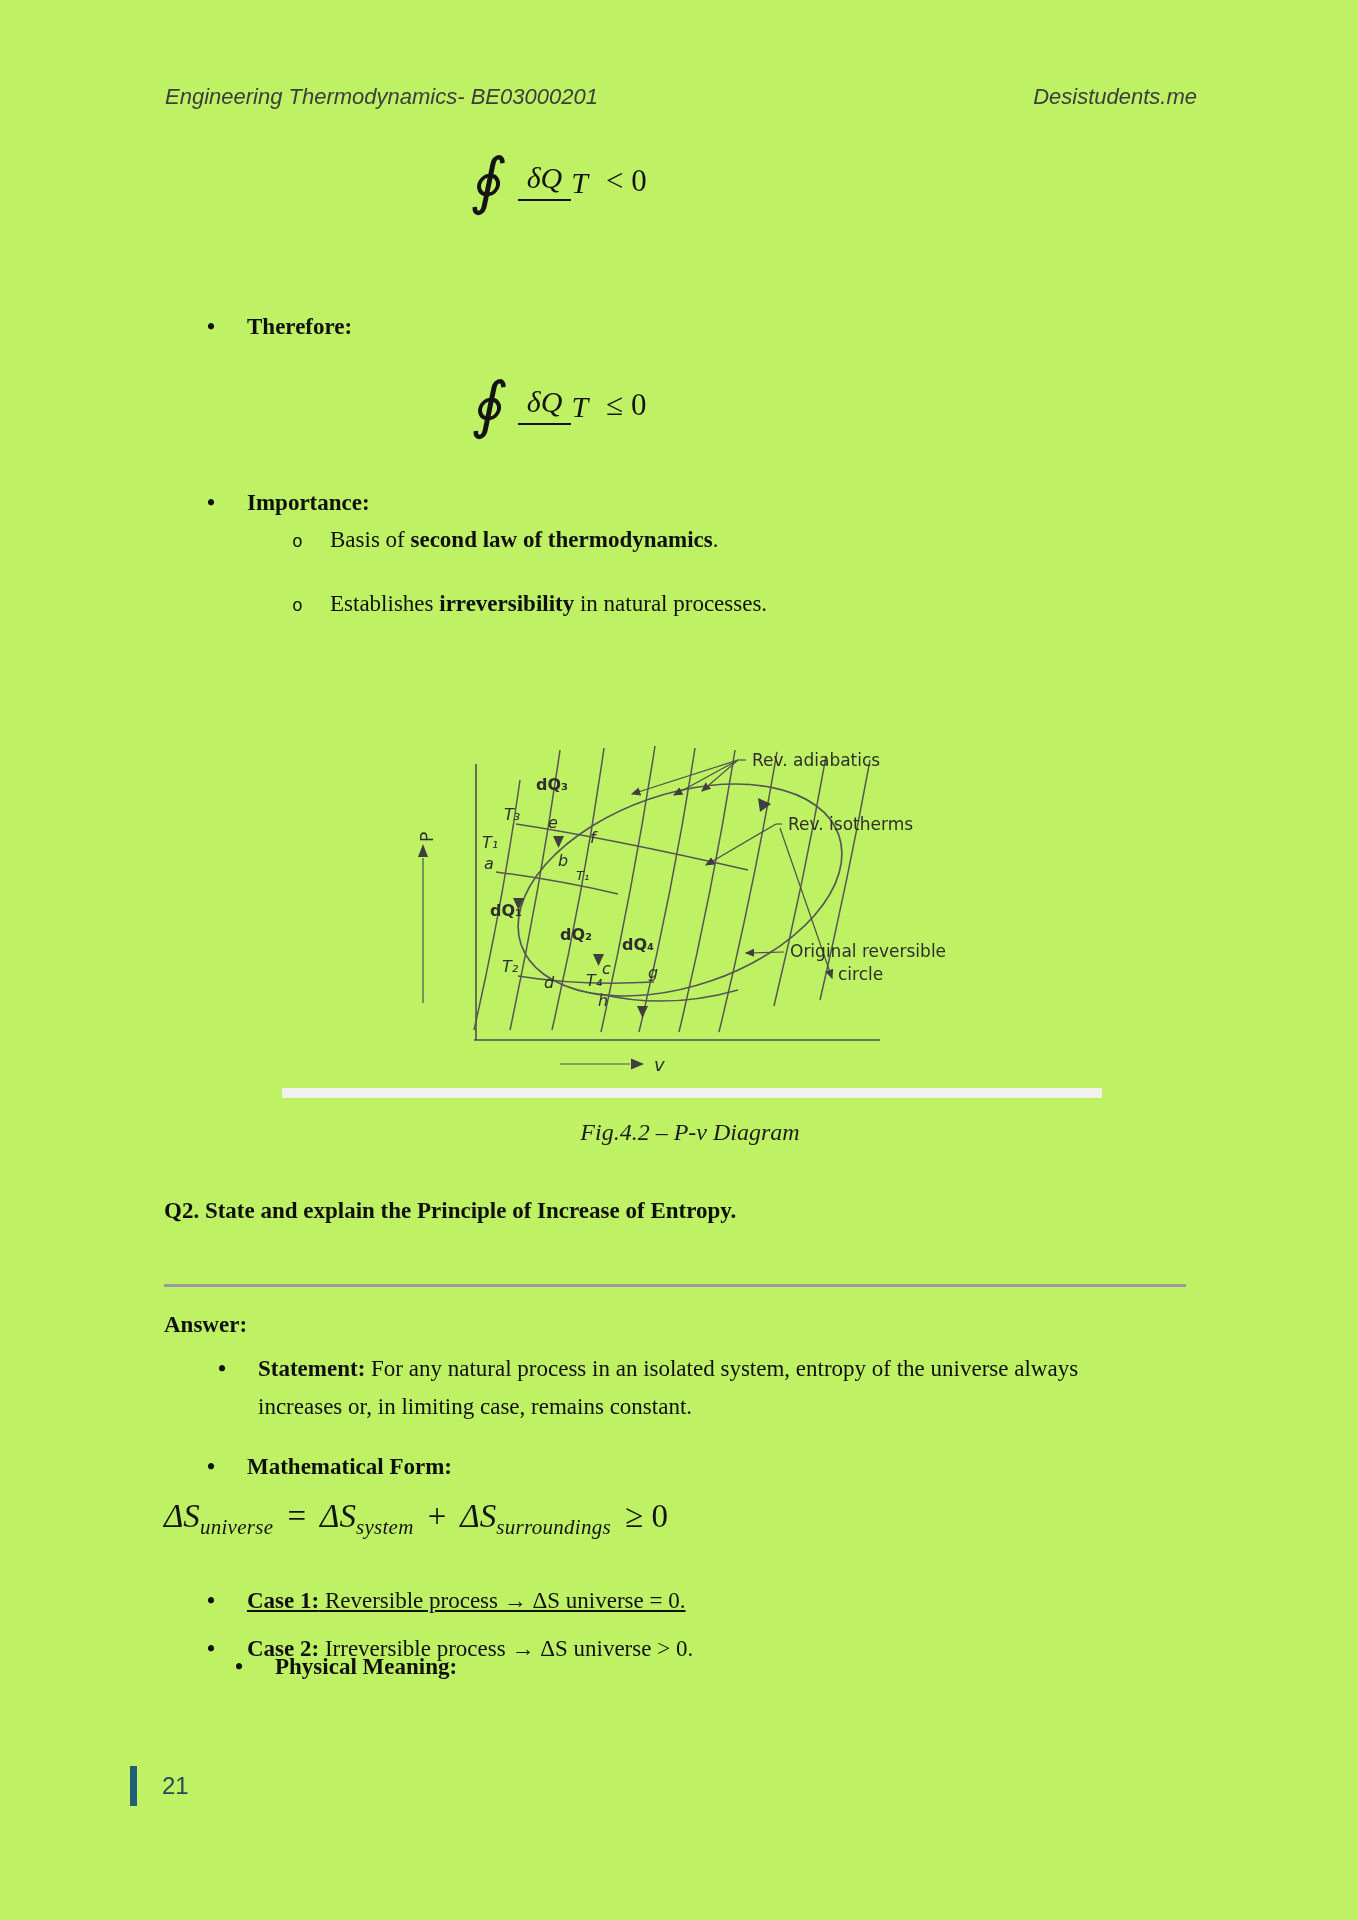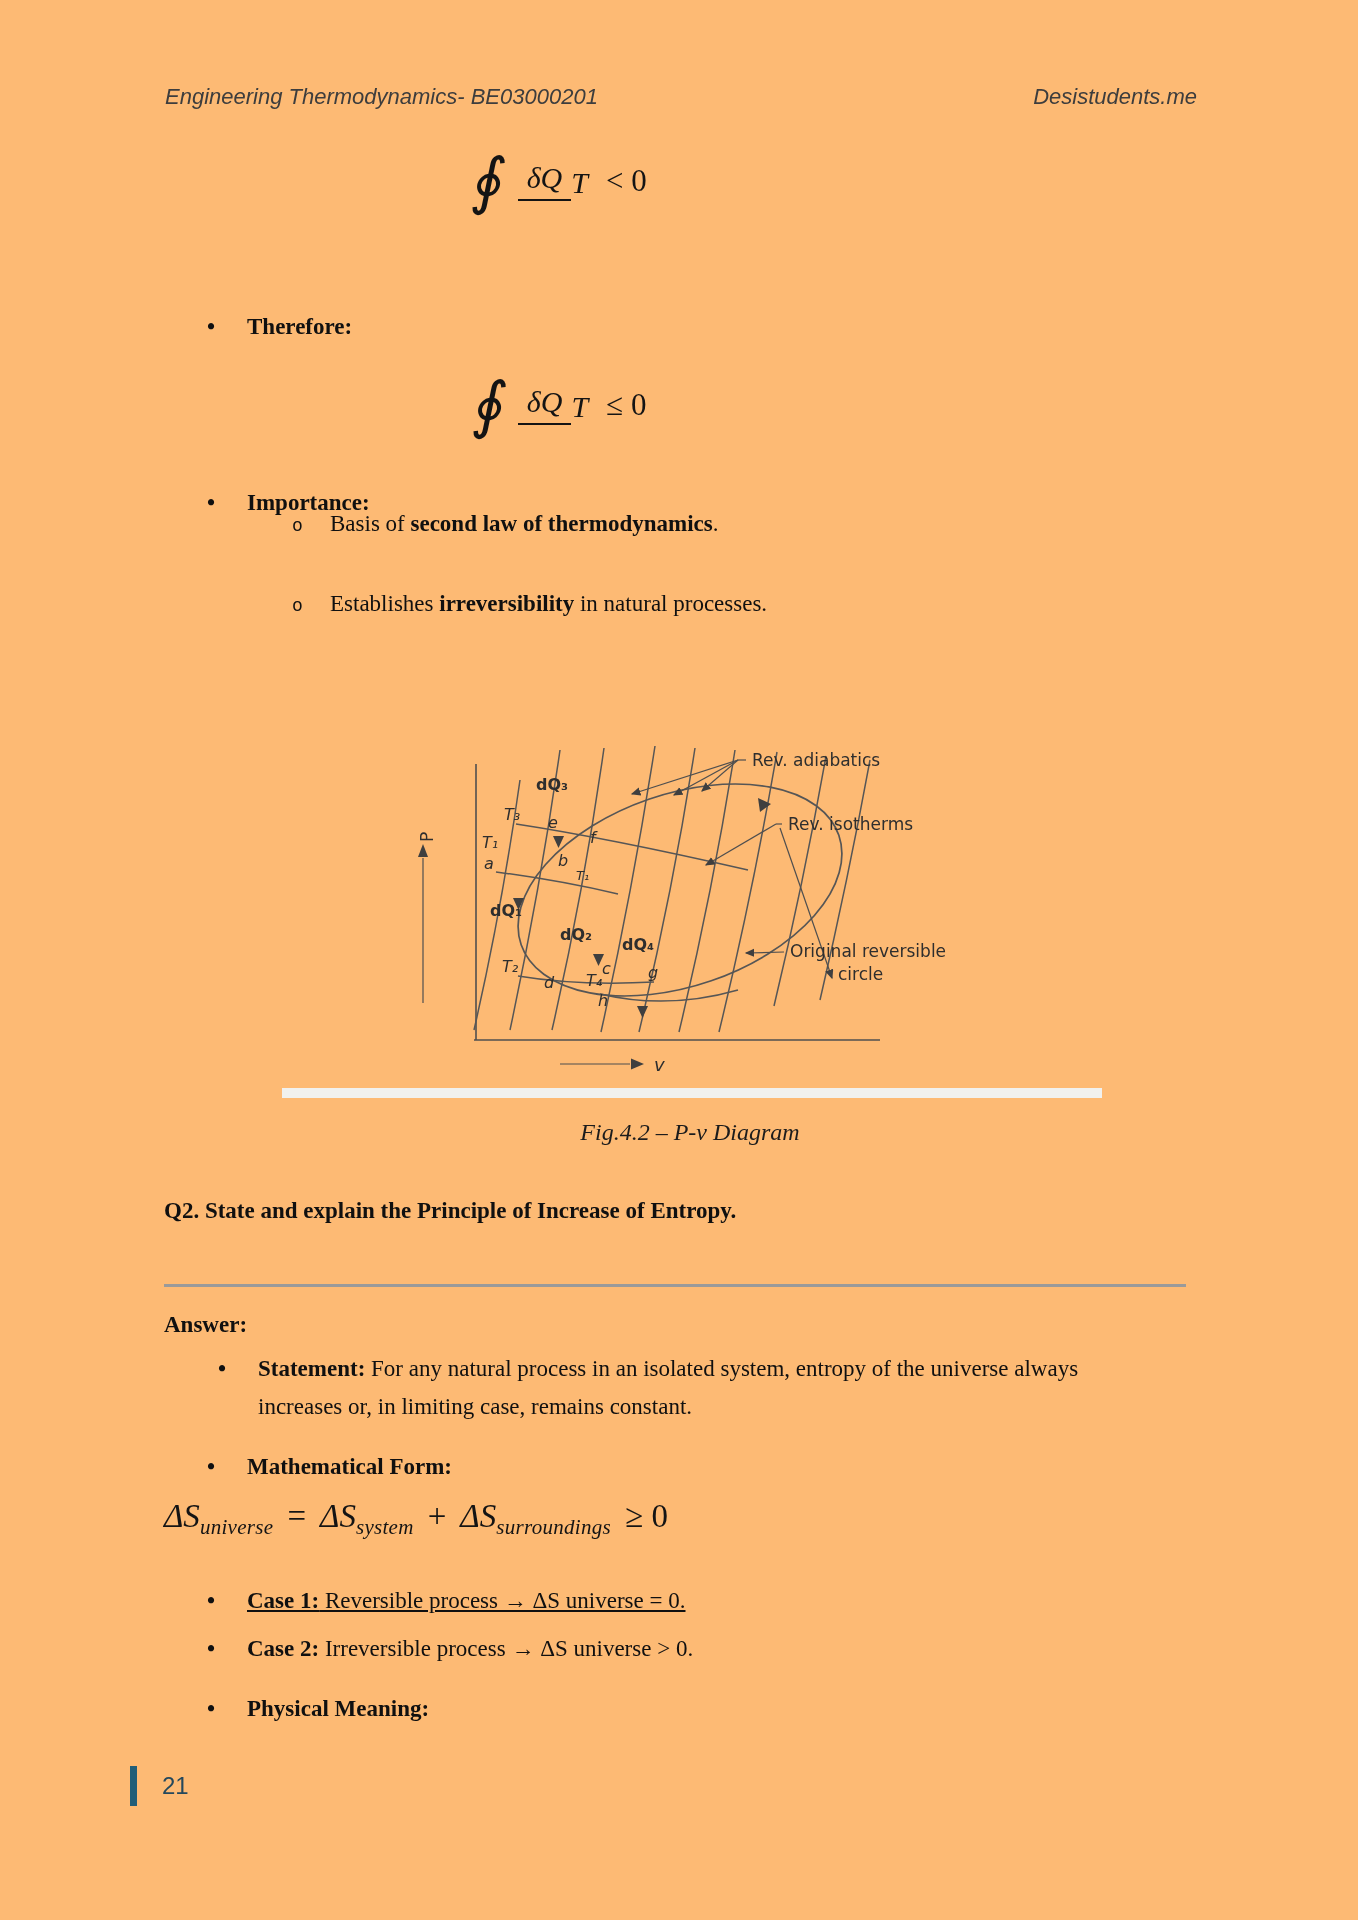--- a/index.html
+++ b/index.html
@@ -1,19 +1,19 @@
 <!DOCTYPE html>
 <html><head>
 <meta charset="utf-8">
 <style>
   html,body{margin:0;padding:0;background:#e8e8e8;}
   .page{
     position:relative;
     width:1358px;height:1920px;
-    background:#fdba74;
+    background:#bef264;
     font-family:"Liberation Serif",serif;
     color:#101010;
     overflow:hidden;
     margin:0 auto;
   }
   
   .hdr{
     position:absolute;top:84px;left:165px;width:1032px;
     display:flex;justify-content:space-between;
     font-family:"Liberation Sans",sans-serif;
@@ -99,21 +99,21 @@
       <span class="num">δQ</span>
       <span class="den">T</span>
     </span>
     <span class="rel">≤ 0</span>
   </div>
 
   <div class="li" style="top:484px;">
     <span class="mk">•</span><span class="b">Importance:</span>
   </div>
 
-  <div class="li2" style="top:508px;">
+  <div class="li2" style="top:524px;">
     <span class="mk">o</span><span>Basis of </span><span class="b">second law of thermodynamics</span><span>.</span>
   </div>
   <div class="li2" style="top:588px;">
     <span class="mk">o</span><span>Establishes </span><span class="b">irreversibility</span><span> in natural processes.</span>
   </div>
 
 
   <div class="fig">
     <svg viewBox="0 0 622 348">
       <defs>
@@ -240,20 +240,20 @@
     <span class="term"><span>ΔS</span><span class="sub">surroundings</span></span>
     <span class="rel3">≥ 0</span>
   </div>
 
   <div class="li" style="top:1582px;text-decoration:underline;">
     <span class="mk">•</span><span class="b">Case 1:</span><span> Reversible process → ΔS universe = 0.</span>
   </div>
   <div class="li" style="top:1630px;">
     <span class="mk">•</span><span class="b">Case 2:</span><span> Irreversible process → ΔS universe &gt; 0.</span>
   </div>
-  <div class="li" style="top:1690px;">
+  <div class="li" style="top:1648px;margin-left:28px;">
     <span class="mk">•</span><span class="b">Physical Meaning:</span>
   </div>
 
   <div class="pagebar" style="background: rgb(33, 94, 120);"></div>
   <div class="pagenum" style="color: rgb(36, 72, 92);">21</div>
 
 </div>
 
 </body></html>

